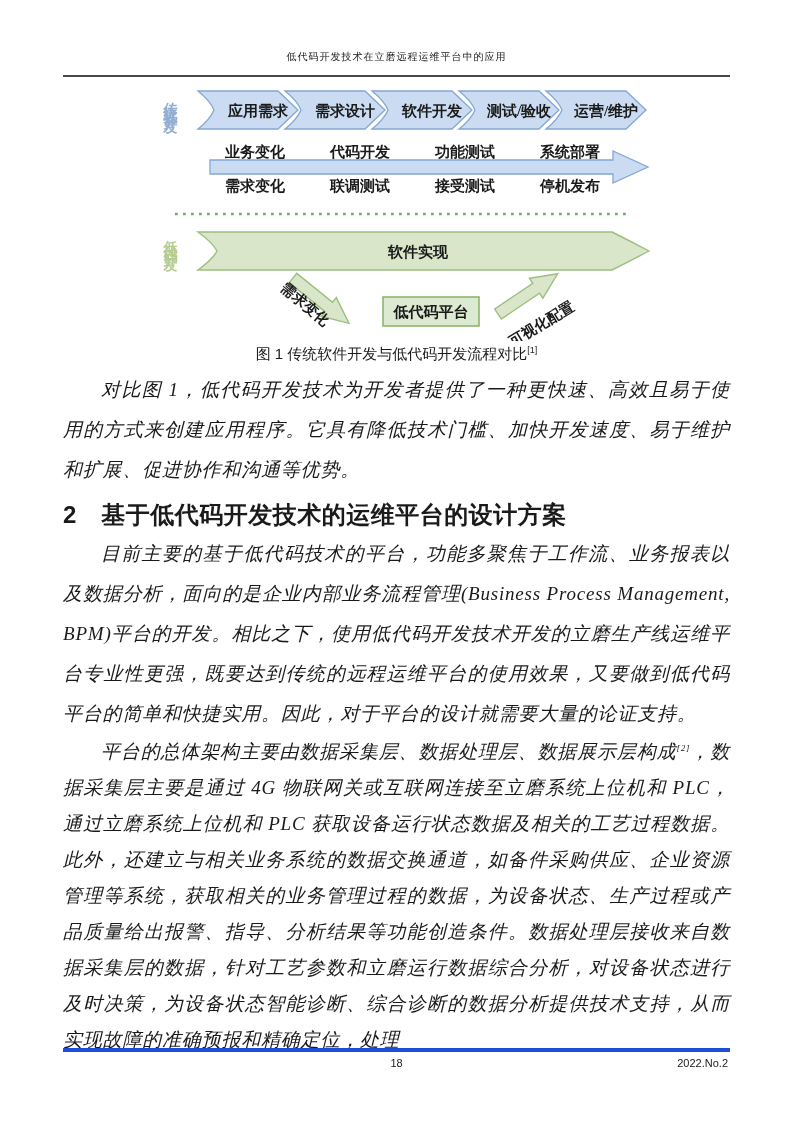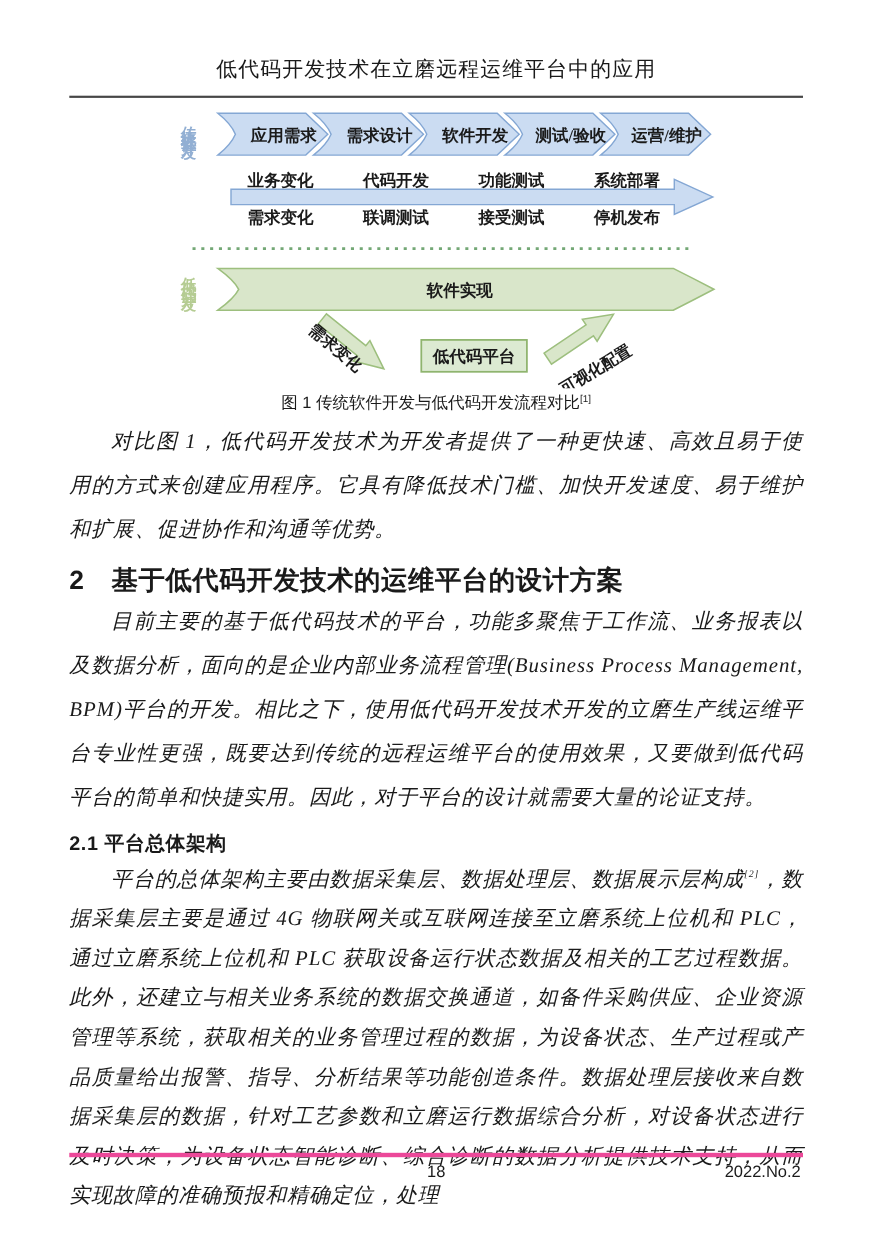--- a/index.html
+++ b/index.html
@@ -1,39 +1,39 @@
 <!DOCTYPE html>
 <html><head>
 <meta charset="utf-8">
 <style>
   html,body{margin:0;padding:0;background:#ffffff;}
   .page{position:relative;width:793px;height:1122px;background:#fff;overflow:hidden;
         font-family:"Liberation Serif","DejaVu Serif",serif;color:#1a1a1a;}
   .header{margin:0 63px;padding-top:50px;padding-bottom:11px;border-bottom:2px solid #474747;
-          text-align:center;font-size:19px;letter-spacing:1px;}
+          text-align:center;font-size:10px;letter-spacing:1px;}
   .content{margin:0 63px;}
   .fig-wrap{position:relative;width:500px;height:254px;margin:10px 0 0 97px;}
   .fig-svg{position:absolute;left:0;top:0;}
   .side-label{position:absolute;writing-mode:vertical-rl;text-orientation:upright;
               font-size:14px;font-weight:600;line-height:14px;}
   .side-label.blue{color:#92afd3;top:4px;left:3px;letter-spacing:3.5px;}
   .side-label.green{color:#b5cc93;top:142px;left:3px;letter-spacing:4.5px;}
   .caption{text-align:center;font-weight:normal;font-size:15px;margin-top:4px;
            font-family:"Liberation Sans","DejaVu Sans",sans-serif;}
   .caption sup,.par sup{font-size:9px;vertical-align:super;line-height:0;}
   .par{font-size:19px;line-height:40px;margin:0;text-align:justify;text-indent:2em;
        letter-spacing:0.8px;font-style:italic;}
   .par.first{margin-top:6px;}
   .par.dense{line-height:36px;}
   h2.sec{font-family:"Liberation Sans","DejaVu Sans",sans-serif;font-size:24px;
          margin:9px 0 3px;letter-spacing:0.5px;}
   h3.subsec{font-family:"Liberation Sans","DejaVu Sans",sans-serif;font-size:18px;
             margin:9px 0 3px;letter-spacing:0.5px;}
-  .footer{position:absolute;left:63px;right:63px;top:1048px;border-top:4px solid #ec4899;
-          font-family:"Liberation Sans","DejaVu Sans",sans-serif;font-size:15px;height:30px;}
+  .footer{position:absolute;left:63px;right:63px;top:1048px;border-top:4px solid #1d4ed8;
+          font-family:"Liberation Sans","DejaVu Sans",sans-serif;font-size:11px;height:30px;}
   .pagenum{position:absolute;left:50%;transform:translateX(-50%);top:5px;}
   .issue{position:absolute;right:2px;top:5px;}
   .fig-text{font-weight:bold;font-family:"Liberation Serif","DejaVu Serif",serif;fill:#1a1a1a;}
 </style>
 </head>
 <body>
 
 <div class="page">
 
   <div class="header">
@@ -91,21 +91,20 @@
     <div class="caption">
       <span>图 1 传统软件开发与低代码开发流程对比</span><sup>[1]</sup>
     </div>
 
     <p class="par first">对比图 1，低代码开发技术为开发者提供了一种更快速、高效且易于使用的方式来创建应用程序。它具有降低技术门槛、加快开发速度、易于维护和扩展、促进协作和沟通等优势。</p>
 
     <h2 class="sec">2　基于低代码开发技术的运维平台的设计方案</h2>
 
     <p class="par">目前主要的基于低代码技术的平台，功能多聚焦于工作流、业务报表以及数据分析，面向的是企业内部业务流程管理(Business Process Management, BPM)平台的开发。相比之下，使用低代码开发技术开发的立磨生产线运维平台专业性更强，既要达到传统的远程运维平台的使用效果，又要做到低代码平台的简单和快捷实用。因此，对于平台的设计就需要大量的论证支持。</p>
 
-    <h3 class="subsec">2.1 平台总体架构</h3>
 
     <p class="par dense"><span>平台的总体架构主要由数据采集层、数据处理层、数据展示层构成</span><sup>[2]</sup><span>，数据采集层主要是通过 4G 物联网关或互联网连接至立磨系统上位机和 PLC，通过立磨系统上位机和 PLC 获取设备运行状态数据及相关的工艺过程数据。此外，还建立与相关业务系统的数据交换通道，如备件采购供应、企业资源管理等系统，获取相关的业务管理过程的数据，为设备状态、生产过程或产品质量给出报警、指导、分析结果等功能创造条件。数据处理层接收来自数据采集层的数据，针对工艺参数和立磨运行数据综合分析，对设备状态进行及时决策，为设备状态智能诊断、综合诊断的数据分析提供技术支持，从而实现故障的准确预报和精确定位，处理</span></p>
 
   </div>
 
   <div class="footer">
     <span class="pagenum">18</span>
     <span class="issue">2022.No.2</span>
   </div>
 

